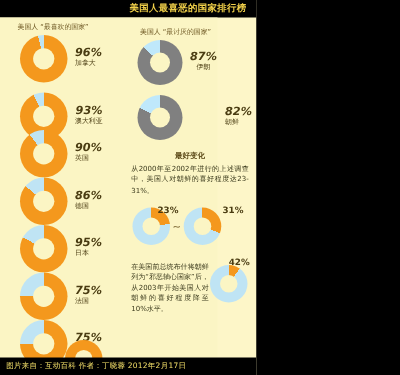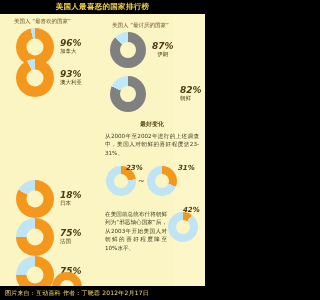--- a/index.html
+++ b/index.html
@@ -22,20 +22,21 @@
     left: 0; top: 0;
     width: 205px;
     height: 14px;
     background: #000000;
     color: #f2d14a;
     font-size: 7.5px;
     font-weight: bold;
     line-height: 14px;
     text-align: center;
     letter-spacing: 0.3px;
+    padding-left: 48px;
   }
   .canvas {
     position: absolute;
     left: 0; top: 14px;
     width: 174px;
     height: 272px;
     background: #fbf5c4;
   }
   .footer {
     position: absolute;
@@ -109,21 +110,20 @@
     align-items: center;
   }
   .tilde {
     font-size: 8px;
     color: #6b5520;
     margin: 0 2px;
   }
   .mini-label {
     position: absolute;
     font-size: 7px;
-    font-style: italic;
     font-weight: bold;
     color: #4a3c12;
   }
 </style>
 </head>
 <body>
 
 <div id="page">
 
   <div class="titlebar">美国人最喜恶的国家排行榜</div>
@@ -135,38 +135,56 @@
     <div class="row" style="left:16px; top:14px;">
       <div class="donut" id="d-l0" style="width: 38px; height: 38px; background: conic-gradient(rgb(244, 152, 29) 0deg, rgb(244, 152, 29) 345.6deg, rgb(191, 228, 244) 345.6deg, rgb(191, 228, 244) 360deg);">
         <div class="hole" style="width:17px;height:17px;"></div>
       </div>
       <div class="stat">
         <div class="pct">96%</div>
         <div class="cty">加拿大</div>
       </div>
     </div>
 
-    <div class="row" style="left:16px; top:45px;">
+    <div class="row" style="left:16px; top:60px;text-align:right;">
       <div class="donut" id="d-l1" style="width: 38px; height: 38px; background: conic-gradient(rgb(244, 152, 29) 0deg, rgb(244, 152, 29) 334.8deg, rgb(191, 228, 244) 334.8deg, rgb(191, 228, 244) 360deg);">
         <div class="hole" style="width:17px;height:17px;"></div>
       </div>
       <div class="stat">
         <div class="pct">93%</div>
         <div class="cty">澳大利亚</div>
       </div>
     </div>
 
-
+    <div class="row" style="left:16px; top:90px;">
+      <div class="donut" id="d-l2" style="width: 38px; height: 38px; background: conic-gradient(rgb(244, 152, 29) 0deg, rgb(244, 152, 29) 324deg, rgb(191, 228, 244) 324deg, rgb(191, 228, 244) 360deg);">
+        <div class="hole" style="width:17px;height:17px;"></div>
+      </div>
+      <div class="stat">
+        <div class="pct">90%</div>
+        <div class="cty">英国</div>
+      </div>
+    </div>
+
+    <div class="row" style="left:16px; top:128px;">
+      <div class="donut" id="d-l3" style="width: 38px; height: 38px; background: conic-gradient(rgb(244, 152, 29) 0deg, rgb(244, 152, 29) 309.6deg, rgb(191, 228, 244) 309.6deg, rgb(191, 228, 244) 360deg);">
+        <div class="hole" style="width:17px;height:17px;"></div>
+      </div>
+      <div class="stat">
+        <div class="pct">86%</div>
+        <div class="cty">德国</div>
+      </div>
+    </div>
 
     <div class="row" style="left:16px; top:166px;">
       <div class="donut" id="d-l4" style="width: 38px; height: 38px; background: conic-gradient(rgb(244, 152, 29) 0deg, rgb(244, 152, 29) 298.8deg, rgb(191, 228, 244) 298.8deg, rgb(191, 228, 244) 360deg);">
         <div class="hole" style="width:17px;height:17px;"></div>
       </div>
       <div class="stat">
-        <div class="pct">18%</div>
+        <div class="pct">95%</div>
         <div class="cty">日本</div>
       </div>
     </div>
 
     <div class="row" style="left:16px; top:204px;">
       <div class="donut" id="d-l5" style="width: 38px; height: 38px; background: conic-gradient(rgb(244, 152, 29) 0deg, rgb(244, 152, 29) 270deg, rgb(191, 228, 244) 270deg, rgb(191, 228, 244) 360deg);">
         <div class="hole" style="width:17px;height:17px;"></div>
       </div>
       <div class="stat">
         <div class="pct">75%</div>

